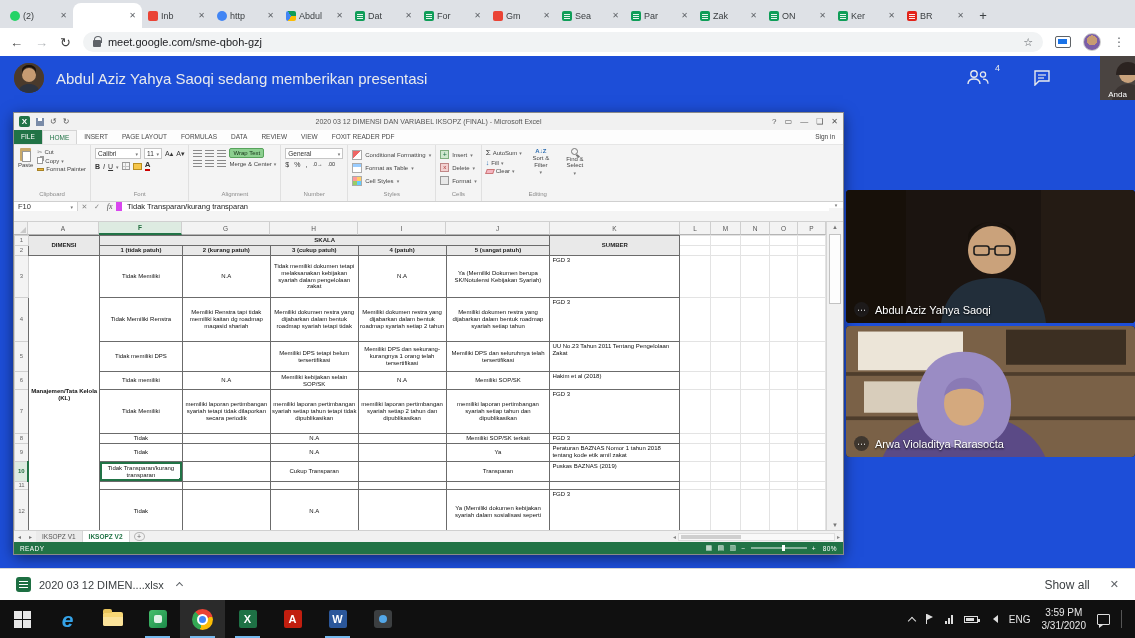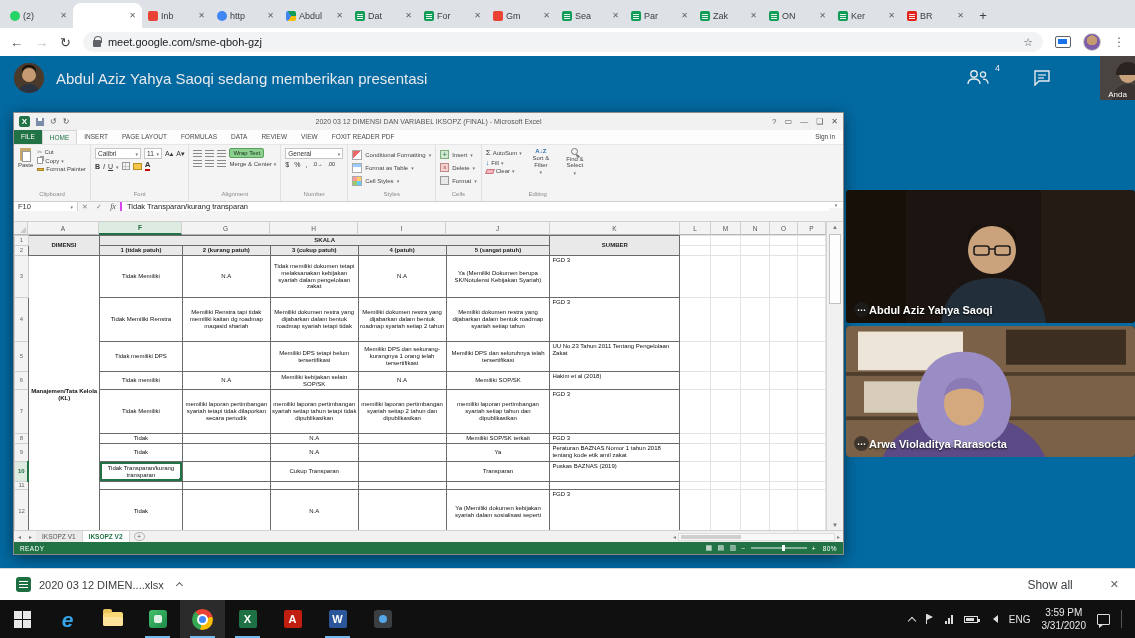--- a/index.html
+++ b/index.html
@@ -31,32 +31,32 @@
 .ob-star{margin-left:auto;color:#5f6368;font-size:11px;}
 .ob-star::after{content:"☆";}
 .tb-right{display:flex;align-items:center;gap:12px;}
 .cast{width:16px;height:12px;border:1.5px solid #5f6368;border-radius:2px;position:relative;}
 .cast::after{content:"";position:absolute;left:2px;top:2px;width:9px;height:5px;background:#1a73e8;}
 .avatar-s{width:18px;height:18px;border-radius:50%;background:radial-gradient(circle at 50% 40%,#c79b72 0 40%,#7b5ea7 41%);border:1px solid #ccc;}
 .menu3{color:#5f6368;font-size:12px;}
 .menu3::after{content:"⋮";}
 
 
-.meet{position:absolute;top:56px;left:0;width:100%;height:512px;background:#0369a1;}
+.meet{position:absolute;top:56px;left:0;width:100%;height:512px;background:#1d4ed8;}
 .banner{position:absolute;top:0;left:0;height:44px;display:flex;align-items:center;gap:12px;padding-left:14px;}
 .b-avatar{width:30px;height:30px;border-radius:50%;overflow:hidden;background:#5f4a38;flex:none;}
 .b-text{font-size:15px;color:#e8eaed;}
 .meet-icons{position:absolute;top:12px;right:84px;display:flex;gap:42px;align-items:center;color:#e8eaed;}
 .people-wrap{position:relative;}
 .badge{position:absolute;top:-5px;right:-9px;font-size:9px;color:#e8eaed;}
 .selftile{position:absolute;top:0;right:0;width:35px;height:44px;background:#3a3a3a;overflow:hidden;}
 .selflabel{position:absolute;bottom:1px;left:0;right:0;text-align:center;color:#fff;font-size:8px;}
 .ptile{position:absolute;left:846px;width:289px;background:#111;border-radius:4px;overflow:hidden;}
 .ptile svg{display:block;width:100%;height:100%;}
-.pname{position:absolute;left:8px;bottom:6px;display:flex;align-items:center;color:#fff;font-size:11px;text-shadow:0 1px 2px rgba(0,0,0,.9);font-weight:bold;}
+.pname{position:absolute;left:8px;bottom:6px;display:flex;align-items:center;gap:6px;color:#fff;font-size:11px;text-shadow:0 1px 2px rgba(0,0,0,.9);}
 .pmenu{width:15px;height:15px;border-radius:50%;background:rgba(32,33,36,.65);display:flex;align-items:center;justify-content:center;font-size:9px;}
 .pmenu::after{content:"⋯";}
 
 
 .xlwin{position:absolute;left:14px;top:57px;width:829px;height:441px;background:#fff;box-shadow:0 0 0 1px #8a8a8a,0 3px 14px rgba(0,0,0,.55);font-size:7px;color:#333;}
 .xl-title{position:absolute;top:0;left:0;right:0;height:17px;background:#f1f1f1;display:flex;align-items:center;padding:0 5px;gap:6px;}
 .xl-logo{width:11px;height:11px;background:#217346;color:#fff;font-size:8px;font-weight:bold;display:flex;align-items:center;justify-content:center;border-radius:2px;flex:none;z-index:1;}
 .qat{display:flex;gap:6px;align-items:center;font-size:8px;color:#555;z-index:1;}
 .ic-save{width:8px;height:8px;background:#7a8ca8;position:relative;}
 .ic-save::after{content:"";position:absolute;left:2px;top:0;width:4px;height:3px;background:#fff;}
@@ -105,21 +105,21 @@
 .sigma{font-size:8px;color:#333;}
 .ic-filldn{color:#2b6cb0;font-size:7px;}
 .ic-clear{width:8px;height:5px;background:#f4b6c2;border:1px solid #c77;transform:skewX(-20deg);}
 .bigbtn{width:30px;display:flex;flex-direction:column;align-items:center;gap:1px;font-size:6px;color:#444;text-align:center;line-height:1.05;}
 .ic-sort{font-size:6px;font-weight:bold;color:#2b6cb0;}
 .ic-find{width:7px;height:7px;border:1.5px solid #777;border-radius:50%;position:relative;}
 .ic-find::after{content:"";position:absolute;right:-3px;bottom:-2px;width:4px;height:1.5px;background:#777;transform:rotate(40deg);}
 
 .xl-formula{position:absolute;top:89px;left:0;right:0;height:20px;background:#f4f4f4;border-bottom:1px solid #d0d0d0;display:flex;align-items:flex-start;}
 .namebox{width:64px;background:#fff;border-right:1px solid #d0d0d0;display:flex;align-items:center;justify-content:space-between;padding:0 4px;font-size:7.5px;}
-.fxbtns{width:44px;display:flex;align-items:center;justify-content:space-around;color:#888;font-size:7px;border-right:2px solid #d946ef;}
+.fxbtns{width:44px;display:flex;align-items:center;justify-content:space-around;color:#888;font-size:7px;border-right:6px solid #d946ef;}
 .fxx::after{content:"✕";}
 .fxv::after{content:"✓";}
 .fxfx{font-style:italic;font-family:"Liberation Serif",serif;font-size:8px;color:#555;}
 .fxfield{flex:1;background:#fff;display:flex;align-items:center;padding:0 5px;font-size:7.5px;color:#222;}
 .fbdd{width:14px;display:flex;align-items:center;justify-content:center;background:#fff;}
 
 .xl-body{position:absolute;top:109px;left:0;width:829px;height:308px;background:#fff;overflow:hidden;}
 .colheaders{position:absolute;top:0;left:0;height:13px;display:flex;}
 .ch{height:13px;background:#f3f3f3;border-right:1px solid #cfcfcf;border-bottom:1px solid #b5b5b5;display:flex;align-items:center;justify-content:center;font-size:6.5px;color:#555;}
 .ch.sel{background:#ddebe1;color:#1e6b3c;font-weight:bold;border-bottom:2px solid #217346;}
@@ -168,21 +168,21 @@
 .zoomlvl{min-width:16px;text-align:right;}
 
 
 .dlbar{position:absolute;top:568px;left:0;width:100%;height:32px;background:#fff;border-top:1px solid #d6d6d6;display:flex;align-items:center;padding:0 16px;}
 .dlitem{display:flex;align-items:center;gap:8px;}
 .dlicon{width:15px;height:15px;background:#1d6f42;border-radius:3px;position:relative;}
 .dlicon::after{content:"";position:absolute;left:3px;right:3px;top:4px;height:7px;
  background:linear-gradient(#fff,#fff) 0 0/100% 1px no-repeat,linear-gradient(#fff,#fff) 0 3px/100% 1px no-repeat,linear-gradient(#fff,#fff) 0 6px/100% 1px no-repeat;}
 .dlname{font-size:11px;color:#3c4043;}
 .chevup{width:5px;height:5px;border-left:1.5px solid #5f6368;border-top:1.5px solid #5f6368;transform:rotate(45deg);margin-left:5px;margin-top:2px;}
-.dlright{margin-left:auto;display:flex;align-items:center;gap:37px;}
+.dlright{margin-left:auto;display:flex;align-items:center;gap:20px;}
 .showall{font-size:12px;color:#3c4043;}
 .dlclose{color:#5f6368;font-size:11px;}
 .dlclose::after{content:"✕";}
 
 
 .taskbar{position:absolute;top:600px;left:0;width:100%;height:38px;background:#101010;display:flex;align-items:stretch;}
 .tbi{width:45px;display:flex;align-items:center;justify-content:center;position:relative;flex:none;}
 .tbi.active{background:#2b2b2b;}
 .tbi.running::after{content:"";position:absolute;left:10px;right:10px;bottom:0;height:2px;background:#76b9ed;}
 .win-logo{display:grid;grid-template-columns:8px 8px;grid-template-rows:8px 8px;gap:1px;}

